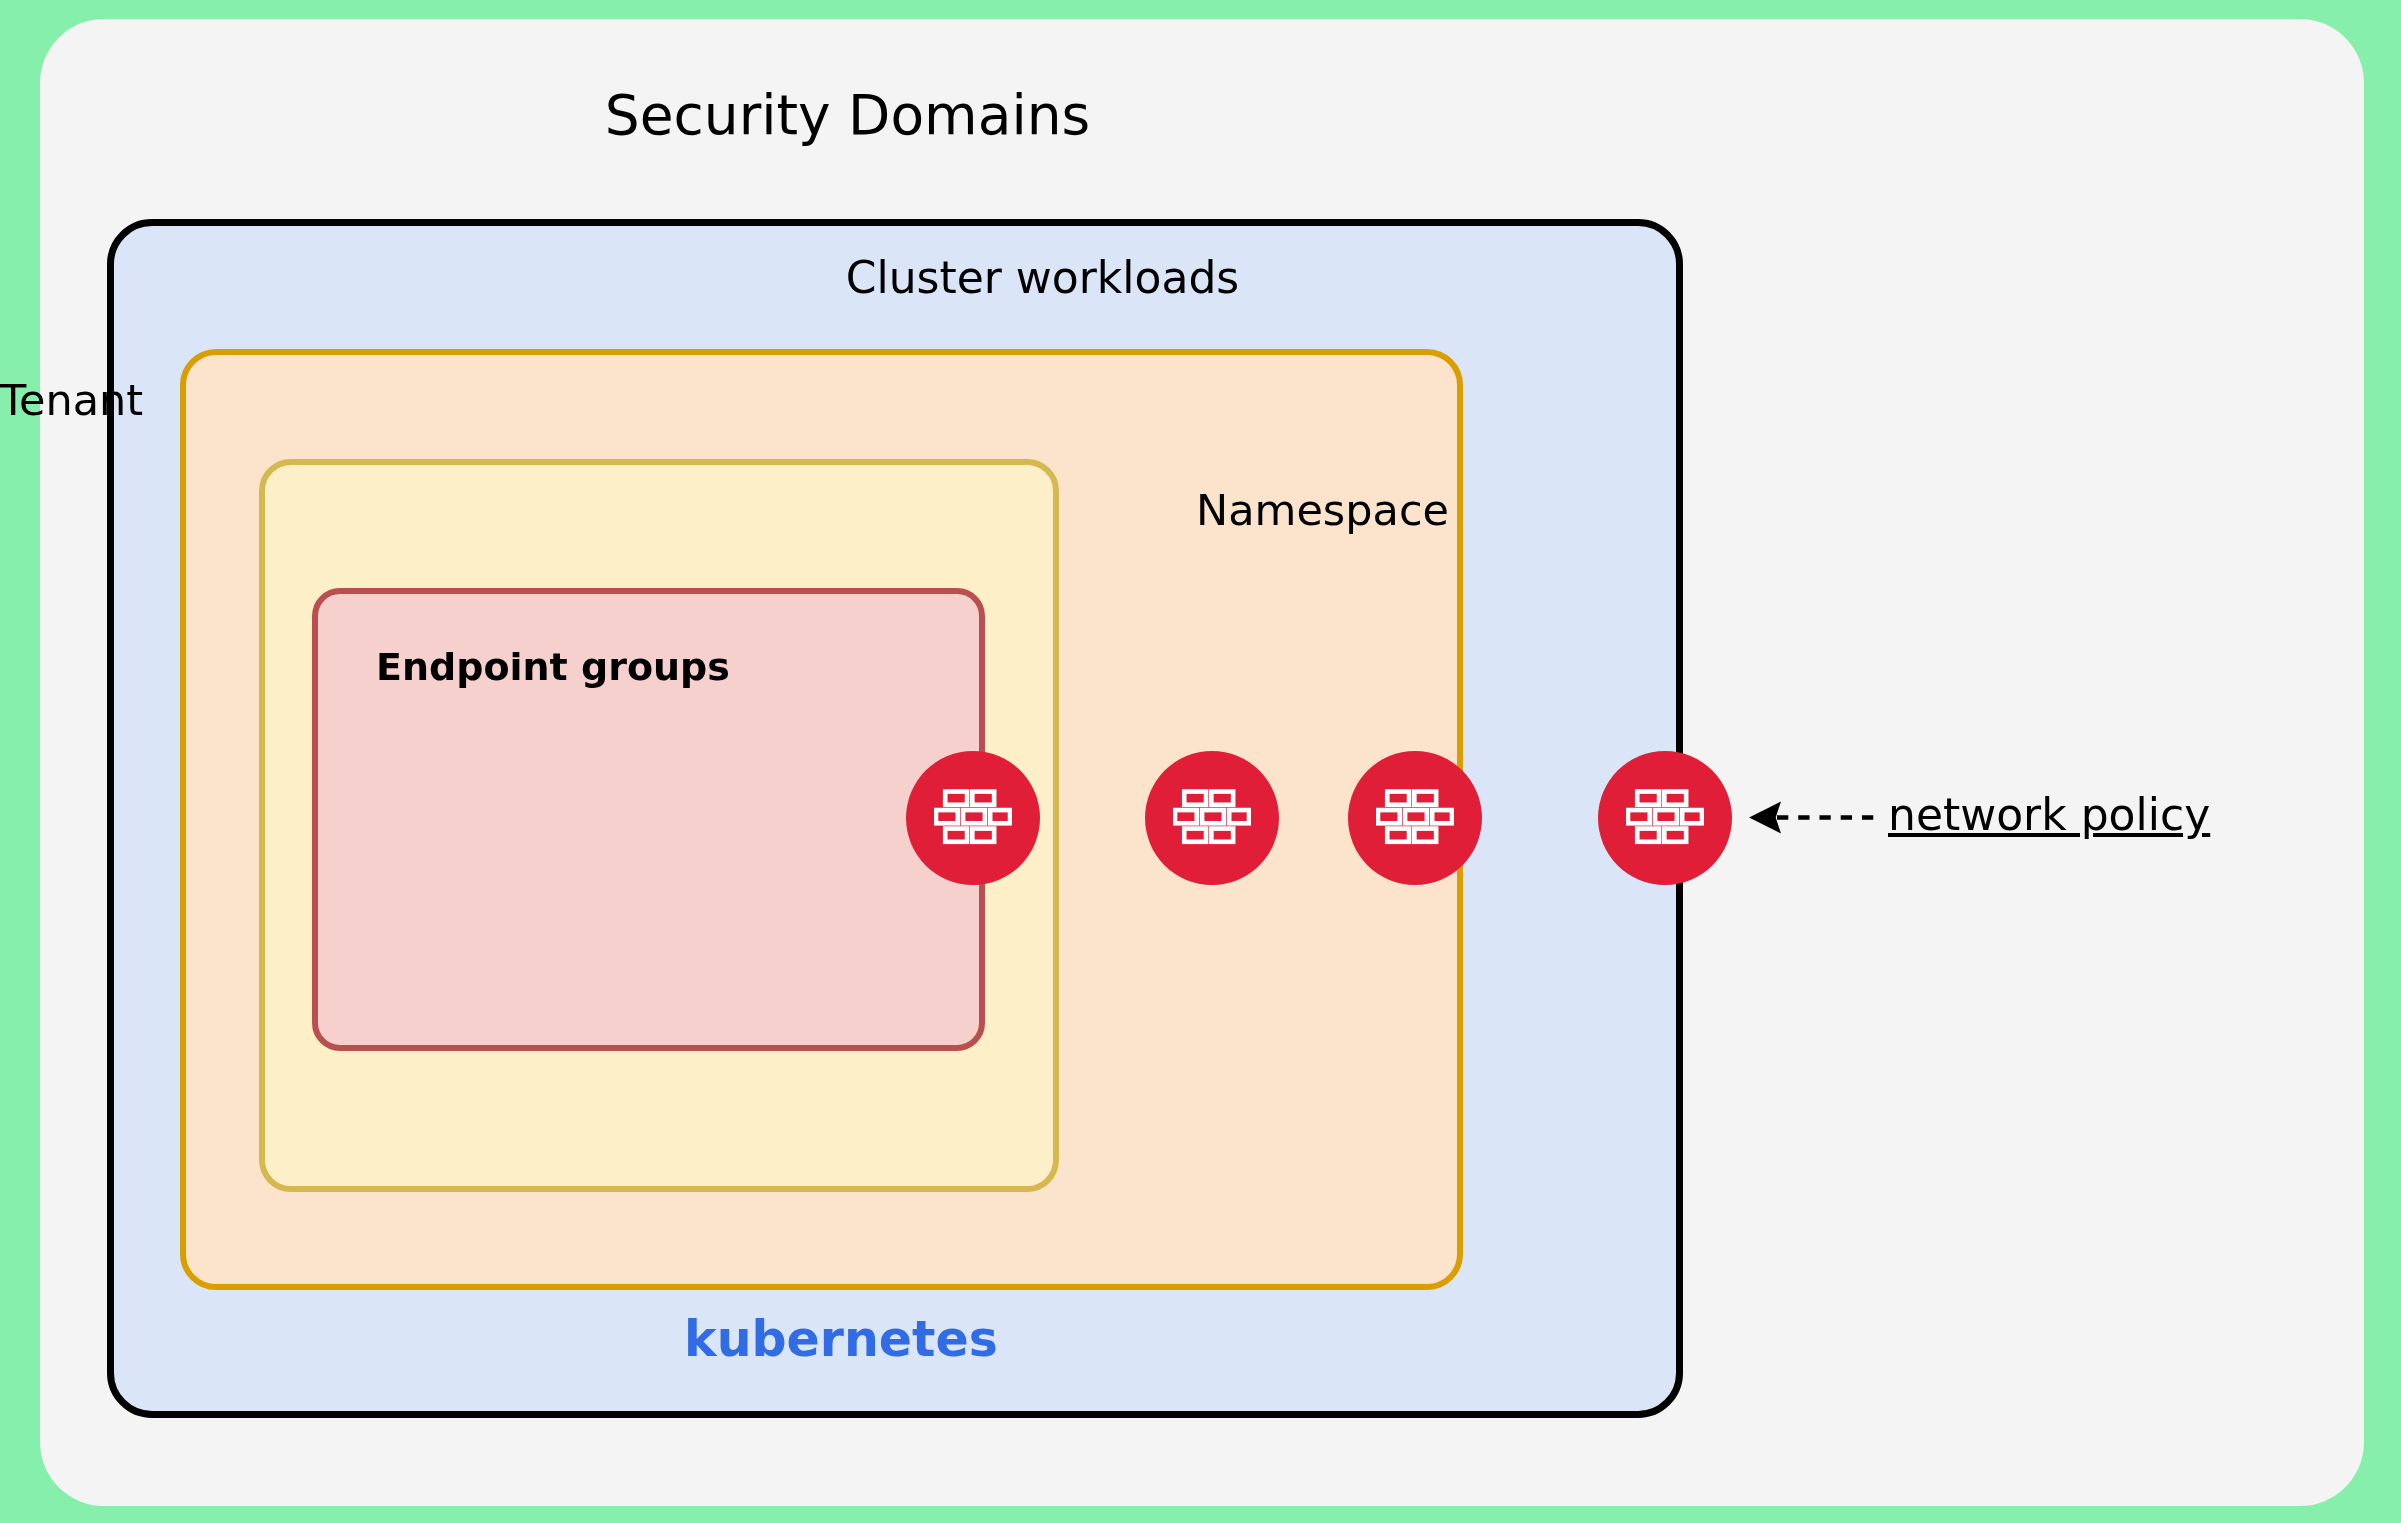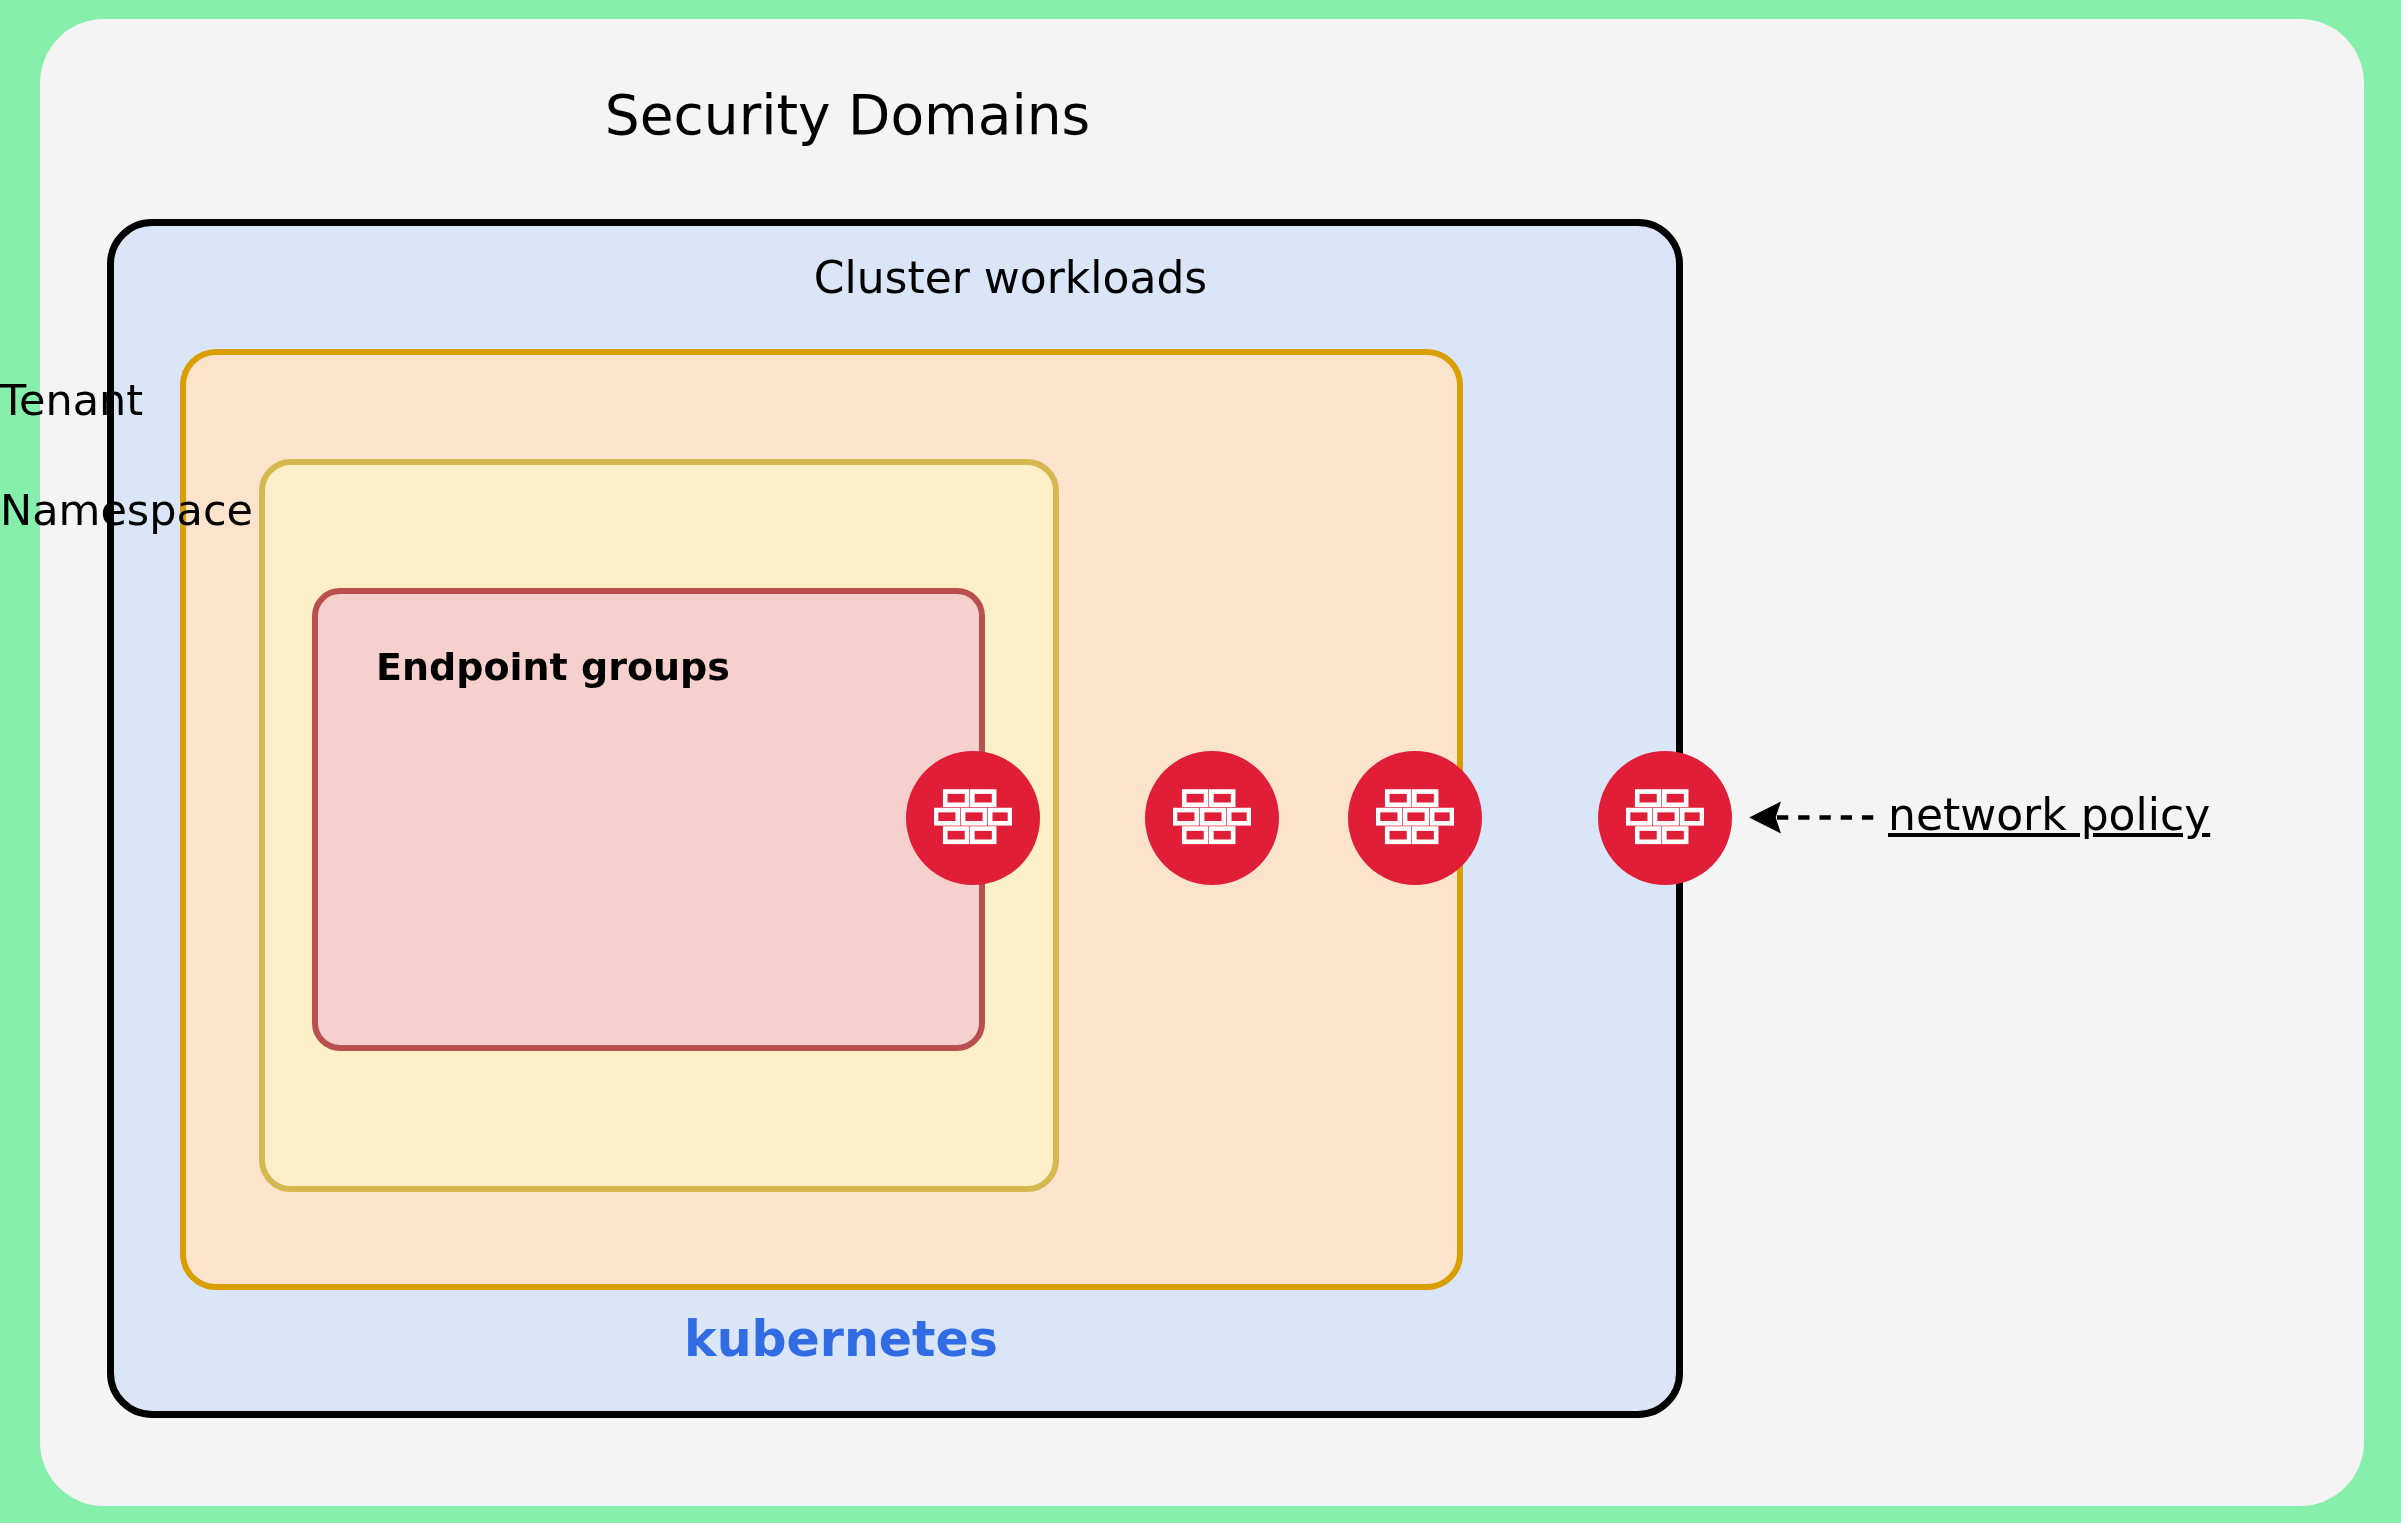--- a/index.html
+++ b/index.html
@@ -93,34 +93,35 @@
     text-align: center;
     font-size: 55px;
   }
 
   .label-cluster-workloads {
     left: 0;
     top: 256px;
     width: 2021px;
     text-align: center;
     font-size: 44px;
+    padding-left: 32px;
   }
 
   .label-tenant {
     left: 0;
     top: 379px;
     width: 1855px;
     font-size: 43px;
   }
 
   .label-namespace {
     left: 0;
     top: 489px;
     width: 1449px;
-    text-align: left;
+    text-align: right;
     font-size: 43px;
   }
 
   .label-endpoint-groups {
     left: 376px;
     top: 648px;
     font-size: 38px;
     font-weight: bold;
   }
 

